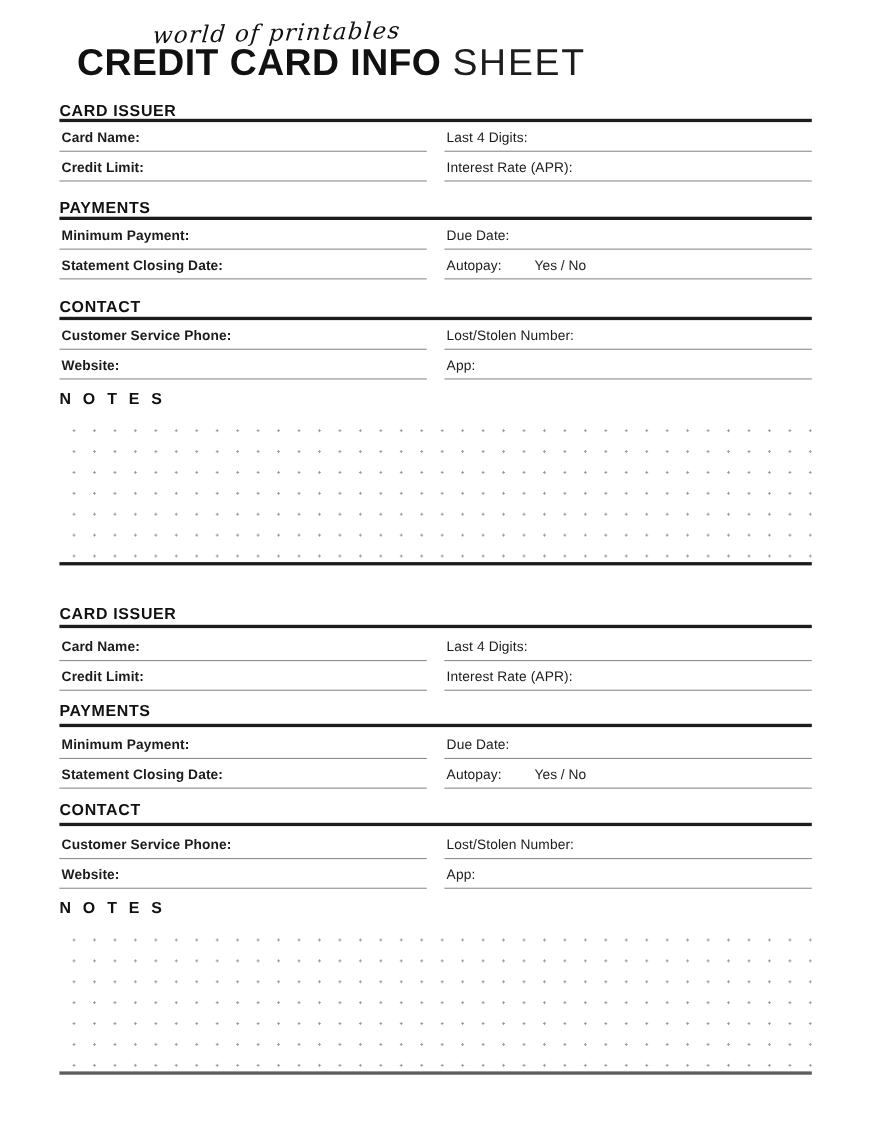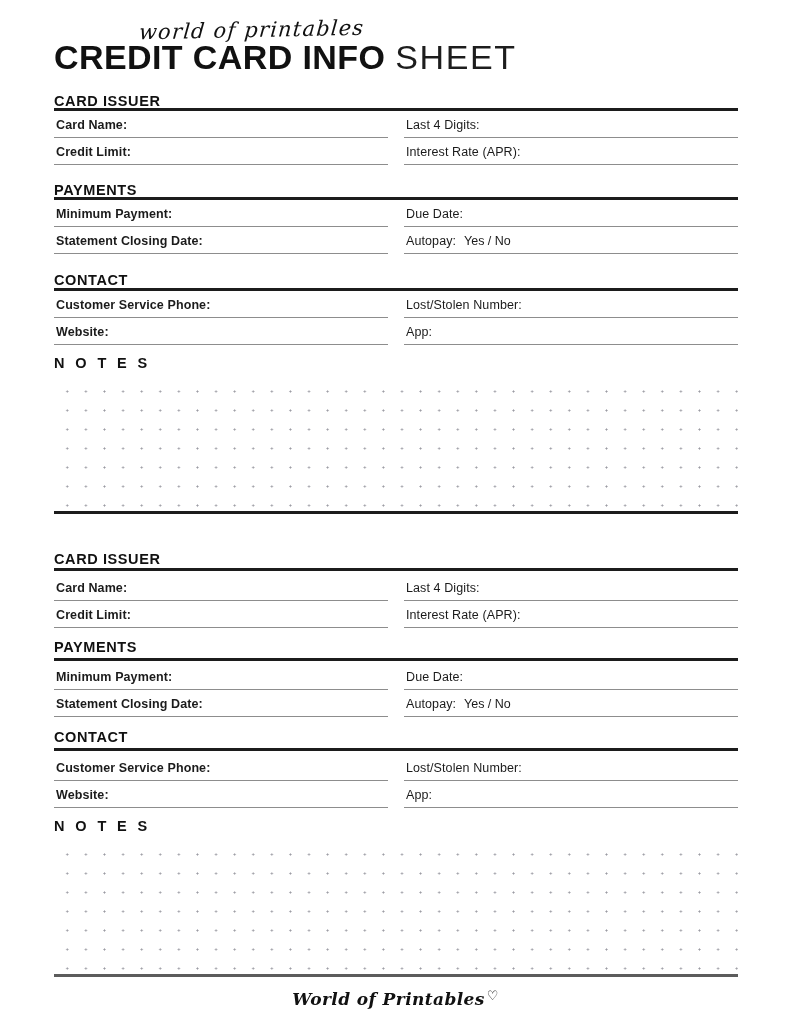--- a/index.html
+++ b/index.html
@@ -40,21 +40,21 @@
     font-style: italic;
     font-size: 21px;
     font-weight: 400;
     letter-spacing: 1.2px;
     color: #111;
     transform: rotate(-1.2deg) skewX(-6deg);
     white-space: nowrap;
   }
   .title-row {
     position: absolute;
-    left: 0;
+    left: 16px;
     top: 22px;
     white-space: nowrap;
     line-height: 1;
   }
   .title-bold {
     font-family: "Liberation Sans", sans-serif;
     font-size: 34px;
     font-weight: 700;
     letter-spacing: 0.4px;
     color: #111;
@@ -111,21 +111,21 @@
     font-weight: 400;
     color: #1b1b1b;
     white-space: nowrap;
     letter-spacing: 0.1px;
   }
   .field-label.left  { left: 56px; font-weight: bold; }
   .field-label.right { left: 406px; }
 
   .autopay-options {
     position: absolute;
-    left: 464px;
+    left: 486px;
     font-family: "Liberation Sans", sans-serif;
     font-size: 12.5px;
     color: #1b1b1b;
     white-space: nowrap;
   }
 
   
   .dotgrid {
     position: absolute;
     left: 54px;
@@ -258,17 +258,14 @@
 
   <div class="field-label left" style="top:788px;">Website:</div>
   <div class="field-label right" style="top:788px;">App:</div>
   <div class="rule-field left" style="top:807px;"></div>
   <div class="rule-field right" style="top:807px;"></div>
 
   <div class="notes-head" style="top:818px;">N O T E S</div>
   <div class="dotgrid" style="top:841px; height:133px;"></div>
 
   <div class="footer-rule" style="top:974px;"></div>
-  <div class="footer-logo" style="top:988px;">
-    <span>World of Printables</span><span class="heart">♡</span>
-  </div>
 
 </div>
 
 </body></html>

